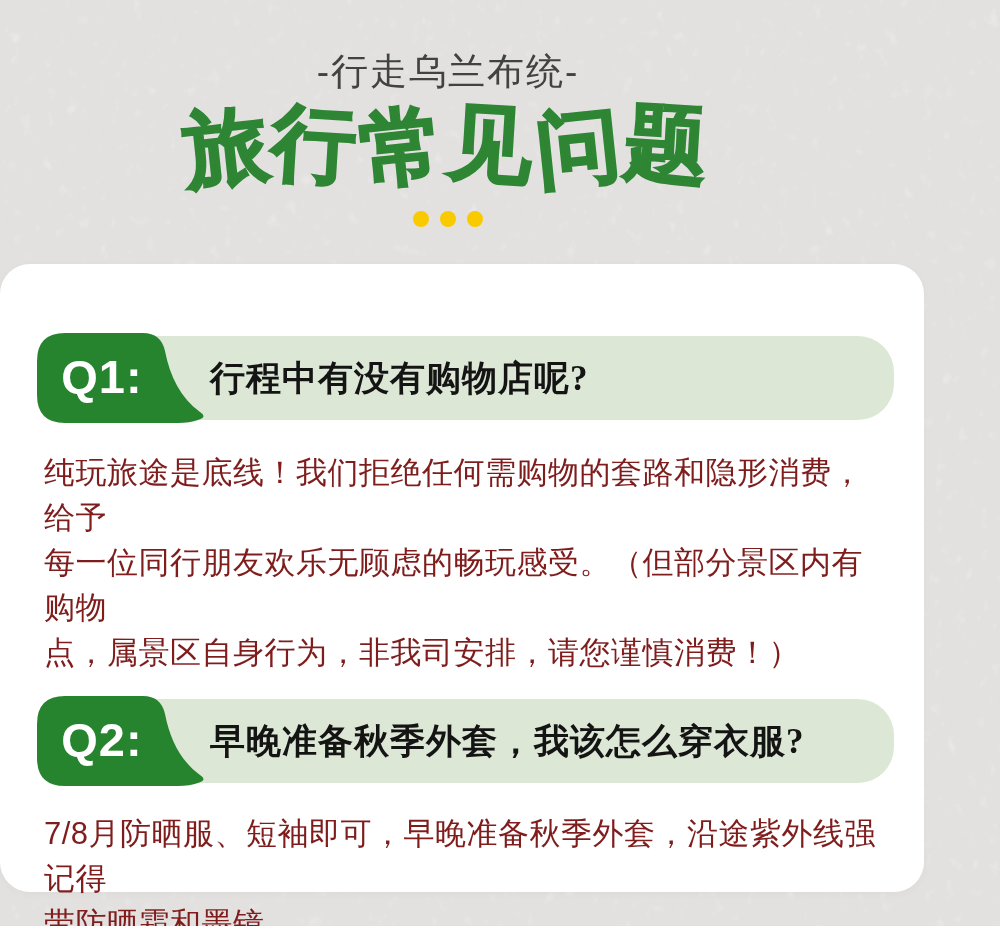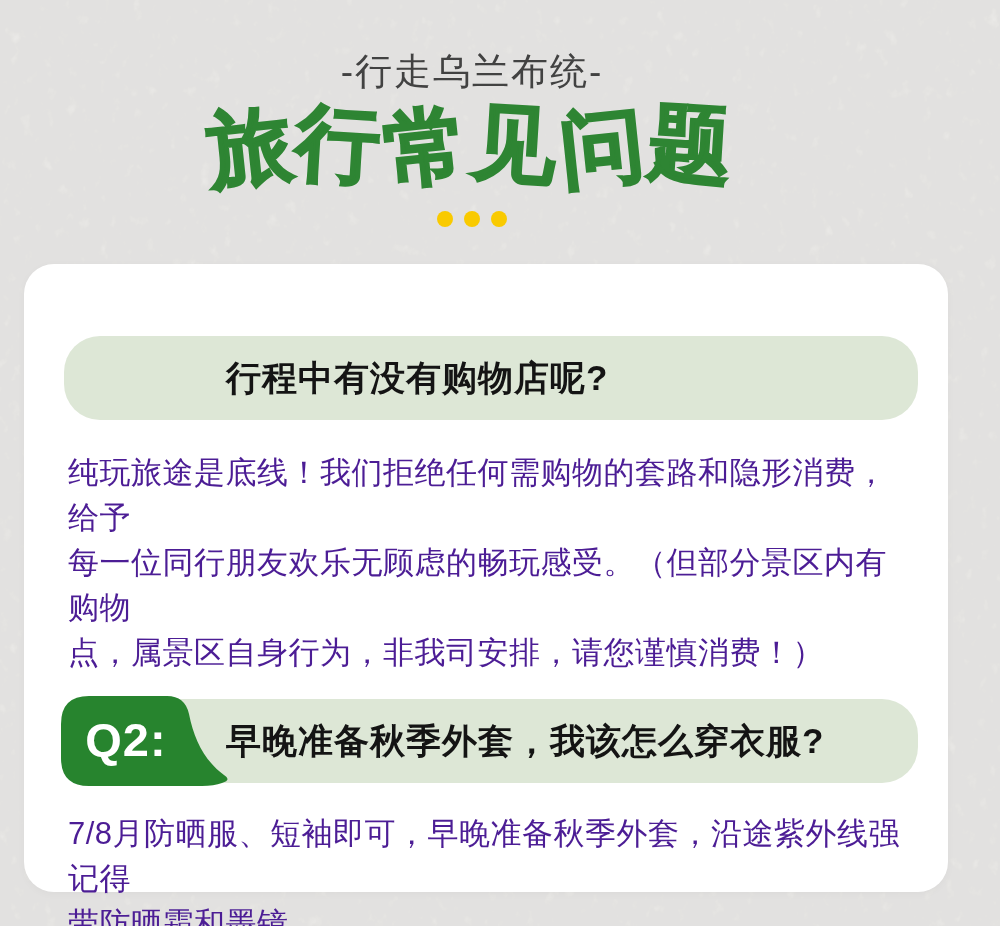--- a/index.html
+++ b/index.html
@@ -19,21 +19,20 @@
   .texture {
     position: absolute;
     left: 0; top: 0;
     z-index: 0;
   }
   .page {
     position: relative;
     z-index: 1;
     width: 896px;
     height: 926px;
-    padding-left: 24px;
   }
   .header {
     text-align: center;
     padding-top: 52px;
   }
   .subtitle {
     font-size: 37px;
     font-weight: 500;
     color: #424242;
     letter-spacing: 2px;
@@ -96,33 +95,34 @@
     width: 130px;
     transform: translateY(-52%);
     text-align: center;
     color: #ffffff;
     font-size: 47px;
     font-weight: 800;
     letter-spacing: 1px;
   }
   .qa-question {
     position: absolute;
-    left: 202px; top: 50%;
+    left: 210px; top: 50%;
     transform: translateY(-50%);
     font-size: 35px;
     font-weight: 700;
     color: #141414;
     letter-spacing: 1px;
     white-space: nowrap;
+    font-family: Liberation Serif, serif;
   }
   .qa-answer {
     margin: 30px 44px 0 44px;
     font-size: 31px;
     line-height: 45px;
-    color: #4c1d95;
+    color: #7f1d1d;
     white-space: pre-line;
     letter-spacing: 0.5px;
   }
   .qa-answer.second { margin-top: 28px; }
 </style>
 </head>
 <body style="--brand-green: #2e8533; --badge-green: #27842e; --light-green: #dde7d6; --dot-yellow: #f9ca00; --bg: #f1f0ee; --card: #ffffff;">
 
 <svg class="texture" width="1000" height="926" xmlns="http://www.w3.org/2000/svg">
   <filter id="paperNoise">
@@ -142,20 +142,26 @@
       <div class="dot"></div>
       <div class="dot"></div>
       <div class="dot"></div>
     </div>
   </div>
 
   <div class="card">
 
     <div class="qa-row">
       <div class="qa-bar"></div>
+      <div class="qa-badge">
+        <svg width="170" height="90" viewBox="0 0 170 90" xmlns="http://www.w3.org/2000/svg">
+          <path d="M28,0 H106 Q124,0 128,18 C133,44 144,65 163,79 Q171,84 161,87 Q153,90 141,90 L28,90 Q0,90 0,62 L0,28 Q0,0 28,0 Z" fill="#27842e"></path>
+        </svg>
+        <span class="badge-label">Q1:</span>
+      </div>
       <div class="qa-question">行程中有没有购物店呢?</div>
     </div>
 
     <div class="qa-answer">纯玩旅途是底线！我们拒绝任何需购物的套路和隐形消费，给予
 每一位同行朋友欢乐无顾虑的畅玩感受。（但部分景区内有购物
 点，属景区自身行为，非我司安排，请您谨慎消费！）</div>
 
     <div class="qa-row second">
       <div class="qa-bar"></div>
       <div class="qa-badge">

